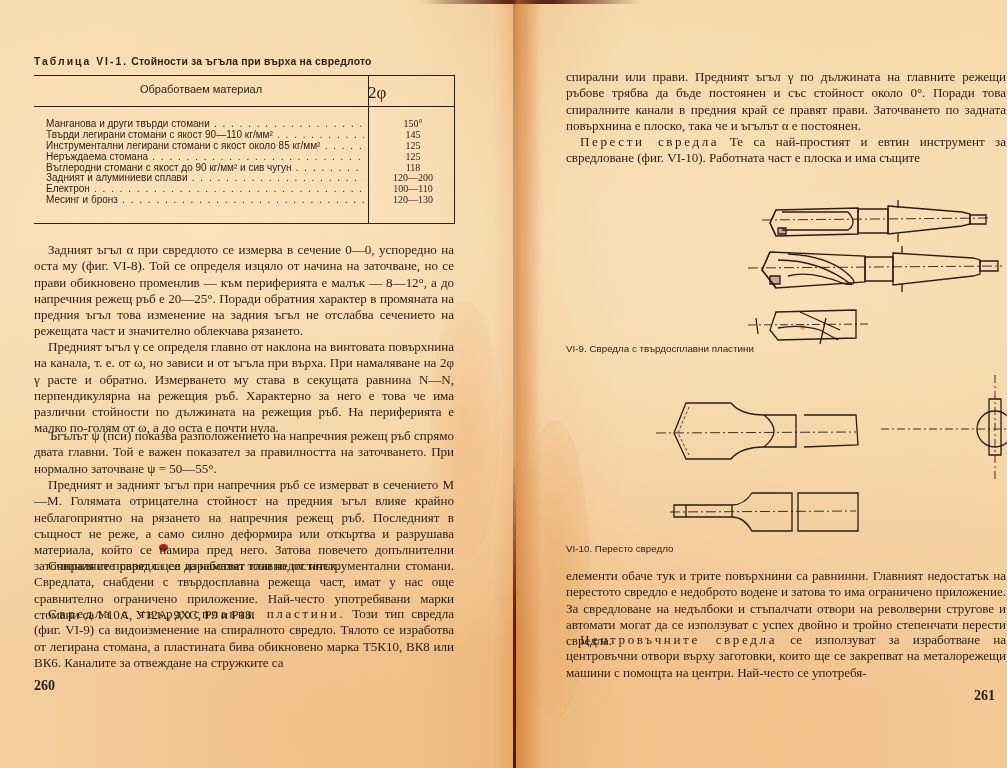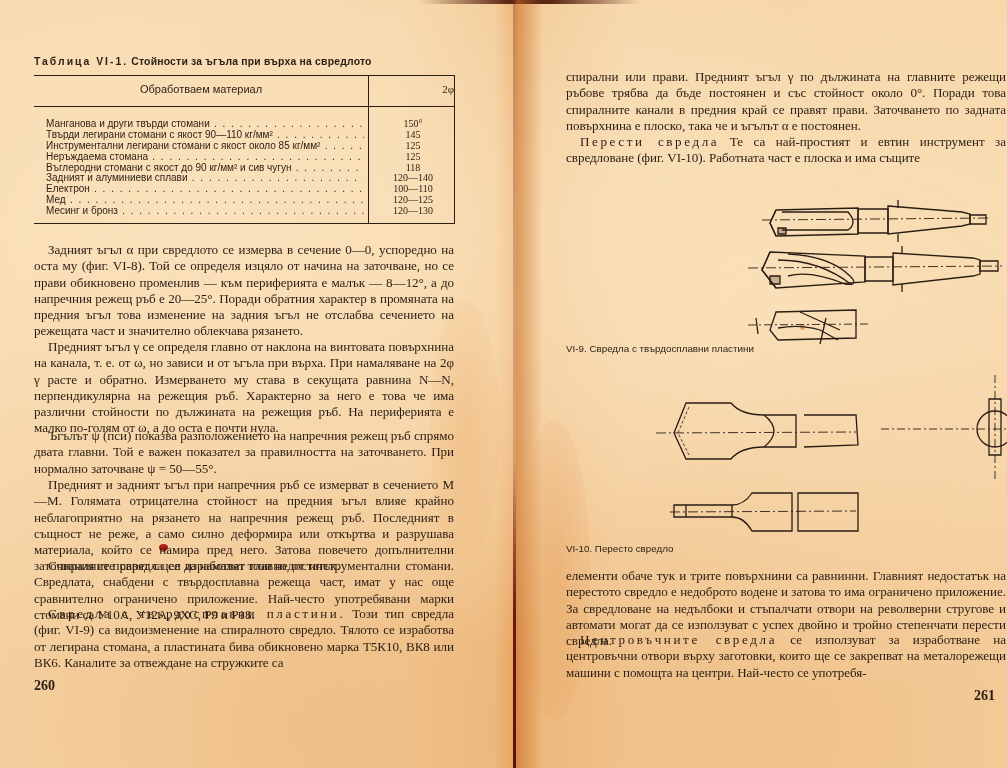--- a/index.html
+++ b/index.html
@@ -49,21 +49,21 @@
     .table-title .prefix { letter-spacing: 2px; }
     .tbl {
       position: absolute; left: 34px; top: 75px; width: 420px; height: 147px;
       border-top: 1.3px solid #2a1d14; border-bottom: 1.3px solid #2a1d14;
       border-right: 1.3px solid #2a1d14;
     }
     .tbl .vsep { position: absolute; left: 334px; top: 0; bottom: 0; border-left: 1px solid #2a1d14; }
     .tbl .hsep { position: absolute; left: 0; right: 0; top: 30px; border-top: 1px solid #2a1d14; }
     .tbl .h1 { position: absolute; left: 0; width: 334px; top: 7px; text-align: center; font-size: 11px;
       font-family: "Liberation Sans", "DejaVu Sans", sans-serif; }
-    .tbl .h2 { position: absolute; left: 334px; right: 0; top: 7px; text-align: right; font-size: 11px; }
+    .tbl .h2 { position: absolute; left: 334px; right: 0; top: 7px; text-align: left; font-size: 17px; }
     .tbl .rows { position: absolute; left: 4px; right: 0; top: 43px; }
     .tbl .row { position: relative; height: 10.9px; font-size: 10px; line-height: 10.9px;
       font-family: "Liberation Sans", "DejaVu Sans", sans-serif; }
     .tbl .row .mat { position: absolute; left: 8px; width: 318px; overflow: hidden; white-space: nowrap; }
     .tbl .row .mat::after {
       content: " . . . . . . . . . . . . . . . . . . . . . . . . . . . . . . . . . . . . . . . . . . . . . . . . . . . . . .";
       letter-spacing: 1.5px;
     }
     .tbl .row .val { position: absolute; left: 330px; width: 90px; text-align: center; font-family: "Liberation Serif", serif; font-size: 10px; }
 
@@ -116,29 +116,25 @@
       <div class="row">
           <span class="mat">Неръждаема стомана</span>
           <span class="val">125</span>
         </div>
       <div class="row">
           <span class="mat">Въглеродни стомани с якост до 90 кг/мм² и сив чугун</span>
           <span class="val">118</span>
         </div>
       <div class="row">
           <span class="mat">Задният и алуминиеви сплави</span>
-          <span class="val">120—140</span>
+          <span class="val">120—200</span>
         </div>
       <div class="row">
           <span class="mat">Електрон</span>
           <span class="val">100—110</span>
-        </div>
-      <div class="row">
-          <span class="mat">Мед</span>
-          <span class="val">120—125</span>
         </div>
       <div class="row">
           <span class="mat">Месинг и бронз</span>
           <span class="val">120—130</span>
         </div>
     </div>
   </div>
 
   <p class="para" style="left:34px; top:242px; width:420px;"><span class="indent"></span><span>Задният ъгъл α при свредлото се измерва в сечение 0—0, успоредно на оста му (фиг. VI-8). Той се определя изцяло от начина на заточване, но се прави обикновено променлив — към периферията е малък — 8—12°, а до напречния режещ ръб е 20—25°. Поради обратния характер в промяната на предния ъгъл това изменение на задния ъгъл не отслабва сечението на режещата част и значително облекчава рязането.</span></p>
 

